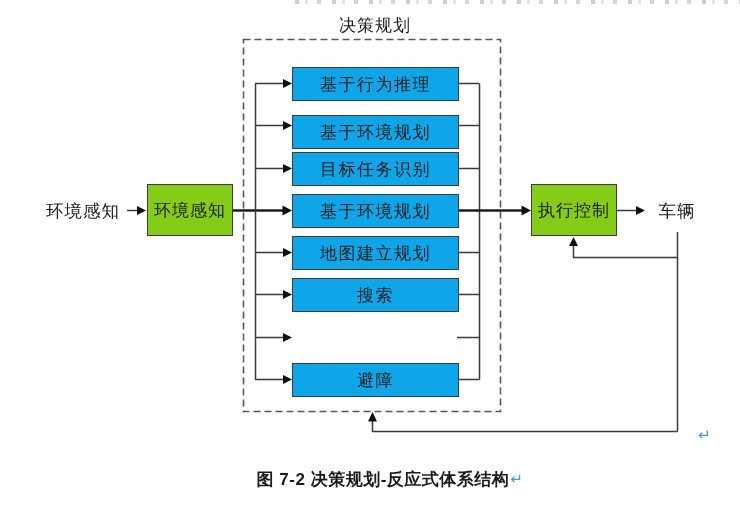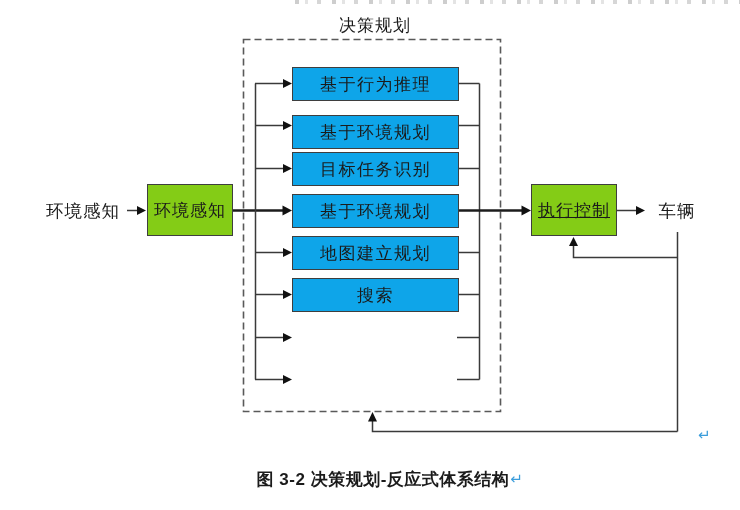--- a/index.html
+++ b/index.html
@@ -147,22 +147,23 @@
   <div class="freelabel" style="left:42px;top:200px;width:82px;height:21px;">环境感知</div>
 
   <div class="node" style="left:147px;top:184px;width:84px;height:50px;">环境感知</div>
 
   <div class="module" style="top:67px;">基于行为推理</div>
   <div class="module" style="top:115px;">基于环境规划</div>
   <div class="module" style="top:152px;">目标任务识别</div>
   <div class="module" style="top:194px;">基于环境规划</div>
   <div class="module" style="top:236px;">地图建立规划</div>
   <div class="module" style="top:278px;">搜索</div>
+  <div class="module" style="top:363px;">避障</div>
 
-  <div class="node" style="left:531px;top:184px;width:84px;height:50px;text-decoration:underline;">执行控制</div>
+  <div class="node" style="left:531px;top:184px;width:84px;height:50px;">执行控制</div>
 
   <div class="freelabel" style="left:654px;top:200px;width:46px;height:21px;">车辆</div>
 
   <div id="floating-mark">↵</div>
 
-  <div id="caption"><span>图 3-2 决策规划-反应式体系结构</span><span class="return-mark">↵</span></div>
+  <div id="caption"><span>图 7-2 决策规划-反应式体系结构</span><span class="return-mark">↵</span></div>
 
 </div>
 
 </body></html>

